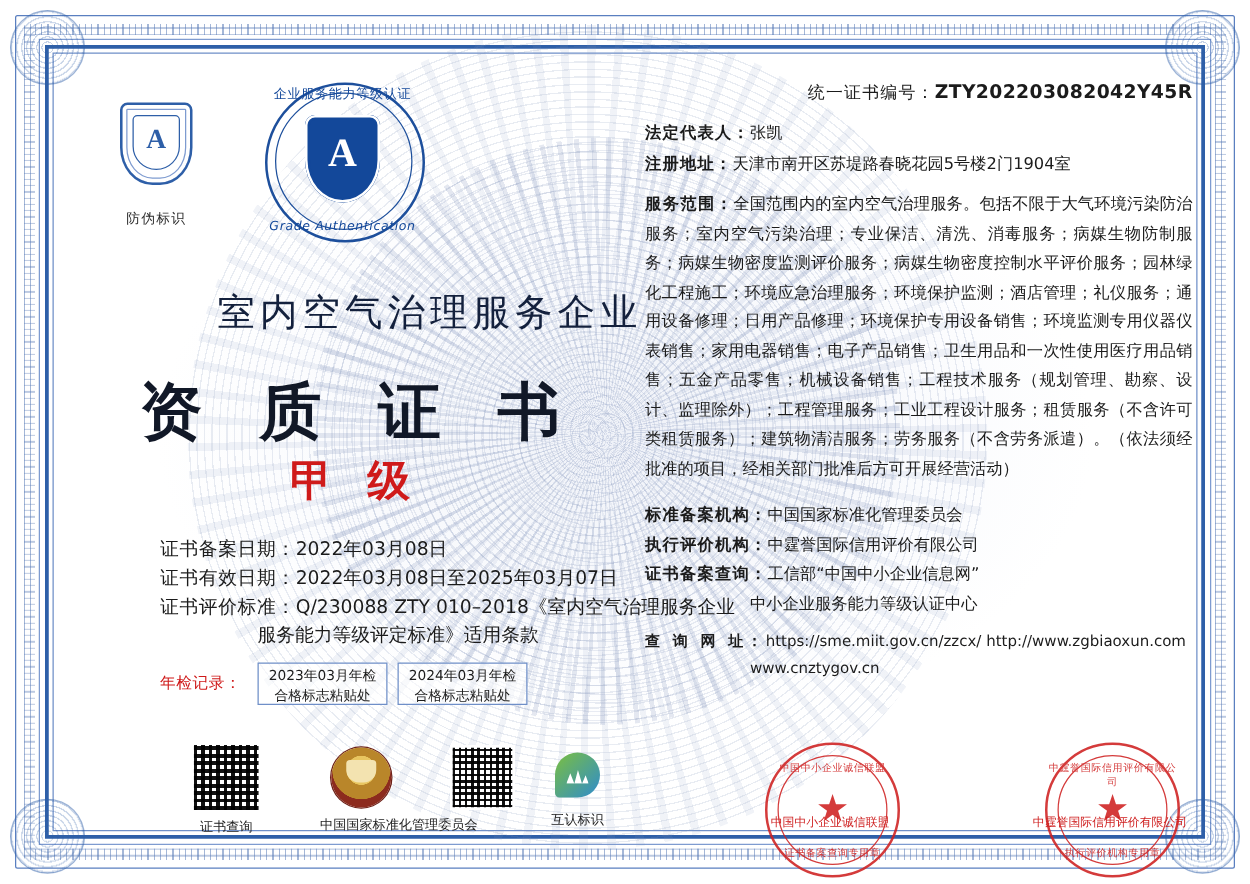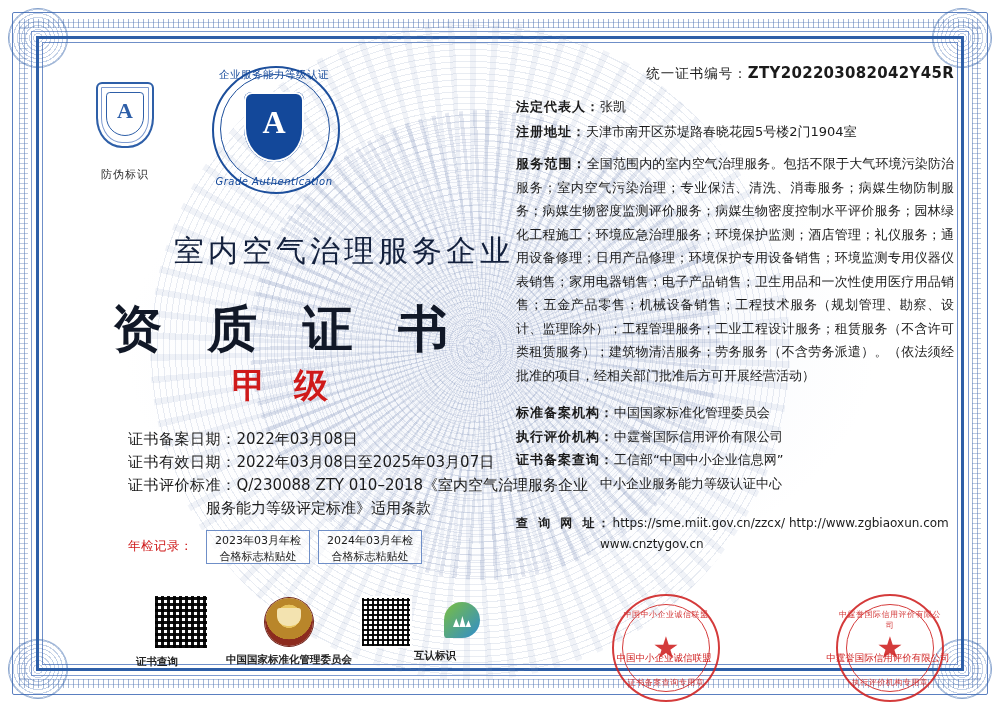--- a/index.html
+++ b/index.html
@@ -150,21 +150,21 @@
   .yc-box{
     position:absolute;top:0;width:104px;height:34px;border:1px solid #6f8fc8;
     background:rgba(255,255,255,.55);
     font-size:11px;line-height:16px;color:#1b1b1b;text-align:center;padding-top:2px;box-sizing:border-box;
   }
   .yc-box.b1{left:78px;}
   .yc-box.b2{left:190px;}
 
   
   .logos{position:absolute;left:62px;top:548px;width:400px;height:70px;}
-  .logo-item{position:absolute;text-align:left;font-weight:bold;}
+  .logo-item{position:absolute;text-align:center;}
   .qr{
     width:52px;height:52px;
     background:
       repeating-linear-gradient(0deg,#111 0 3px,#fff 3px 6px),
       repeating-linear-gradient(90deg,#111 0 3px,#fff 3px 6px);
     background-blend-mode:multiply;
     border:2px solid #fff;
   }
   .qr.s2{
     background:
@@ -199,21 +199,21 @@
   .r-row{font-size:13px;line-height:24px;margin-bottom:1px;}
   .r-row .lbl{font-weight:700;letter-spacing:1px;}
   .certno{font-size:13.5px;text-align:right;margin-bottom:12px;}
   .certno .lbl{font-weight:400;letter-spacing:1px;}
   .certno .val{font-weight:700;font-size:15px;letter-spacing:.3px;}
   .scope{margin-top:8px;font-size:13px;line-height:23.5px;text-align:justify;}
   .scope .lbl{font-weight:700;letter-spacing:1px;}
   .orgs{margin-top:14px;font-size:13px;line-height:23.5px;}
   .orgs .lbl{font-weight:700;letter-spacing:1px;}
   .orgs .ind{display:block;padding-left:84px;}
-  .urls{margin-top:18px;font-size:12px;line-height:21px;}
+  .urls{margin-top:8px;font-size:12px;line-height:21px;}
   .urls .lbl{font-weight:700;letter-spacing:3px;}
   .urls .ind{display:block;padding-left:84px;}
 
   
   .seal{
     position:absolute;width:104px;height:104px;border-radius:50%;
     border:2.5px solid #cf2020;color:#cf2020;
     background:rgba(255,255,255,0.0);
     opacity:.88;
   }

